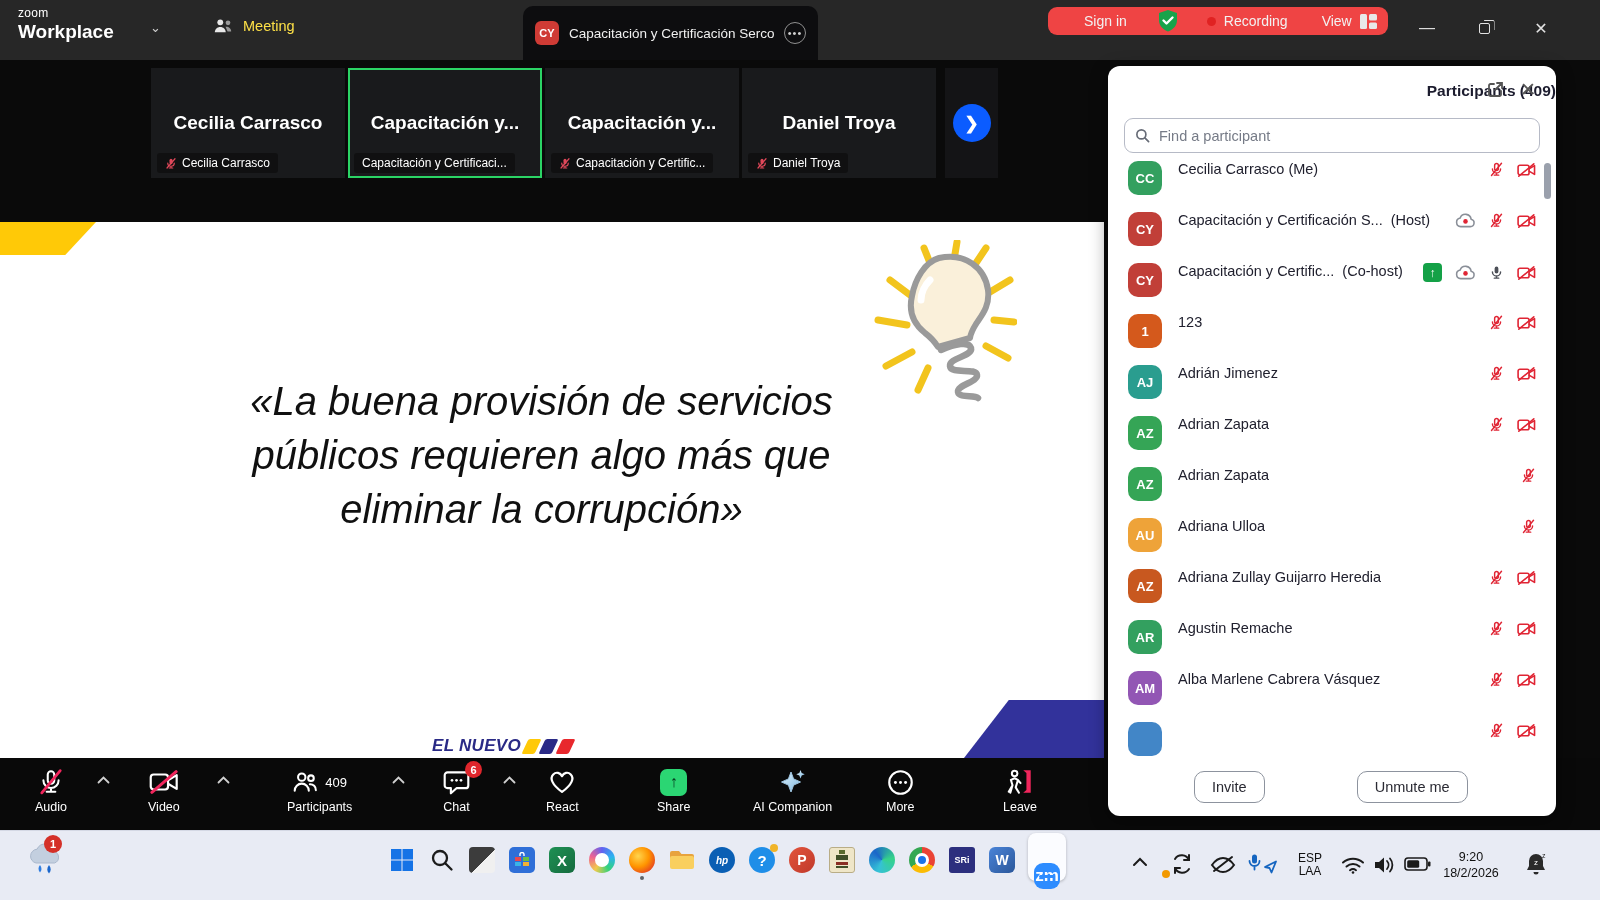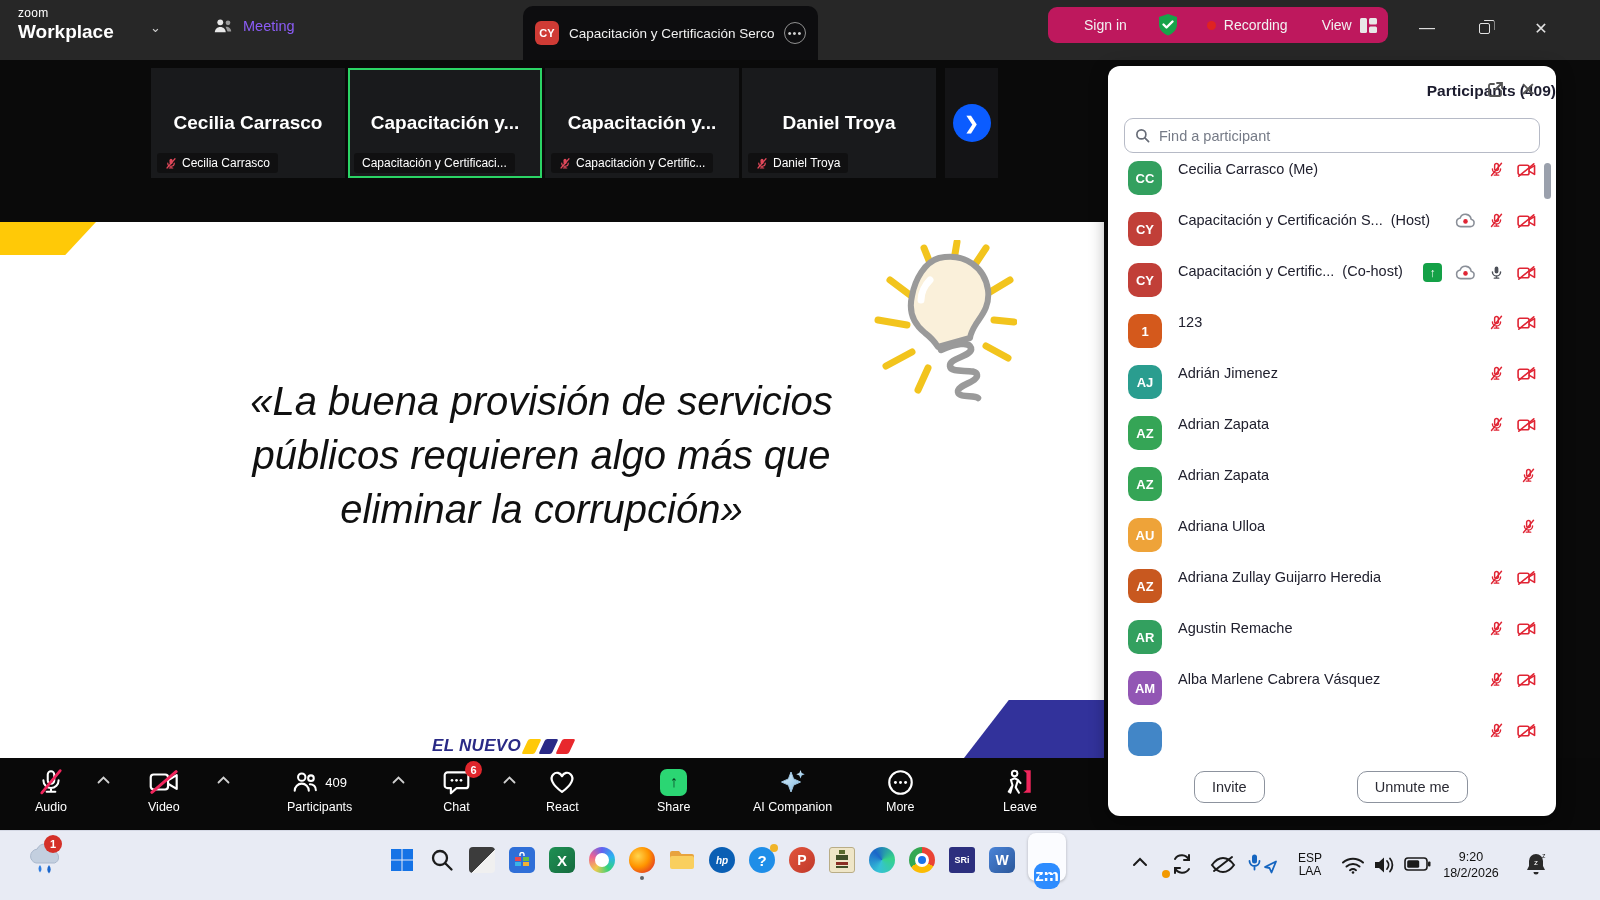--- a/index.html
+++ b/index.html
@@ -5,26 +5,26 @@
   html,body{margin:0;padding:0;background:#000;}
   *{box-sizing:border-box;font-family:"Liberation Sans",sans-serif;}
   .screen{position:relative;width:1600px;height:900px;overflow:hidden;background:#0a0a0a;}
 
   
   .titlebar{position:absolute;left:0;top:0;width:1600px;height:60px;background:#272727;}
   .zlogo{position:absolute;left:18px;top:7px;color:#fff;line-height:1;}
   .zlogo .l1{font-size:12px;font-weight:400;letter-spacing:.3px;}
   .zlogo .l2{font-size:19px;font-weight:700;margin-top:3px;}
   .logo-caret{position:absolute;left:150px;top:20px;color:#cfcfcf;font-size:13px;}
-  .meeting-tab{position:absolute;left:213px;top:17px;display:flex;align-items:center;gap:10px;color:#8b5cf6;font-size:14.5px;}
+  .meeting-tab{position:absolute;left:213px;top:17px;display:flex;align-items:center;gap:10px;color:#fde047;font-size:14.5px;}
   .tab{position:absolute;left:523px;top:6px;width:295px;height:54px;background:#0d0d0f;border-radius:10px 10px 0 0;display:flex;align-items:center;padding:0 12px;}
   .tab-avatar{width:24px;height:24px;border-radius:6px;background:#cf3b35;color:#fff;font-size:11px;font-weight:700;display:flex;align-items:center;justify-content:center;}
   .tab-title{color:#f0f0f0;font-size:13.5px;margin-left:10px;white-space:nowrap;overflow:hidden;flex:1;}
   .tab-ellipsis{width:22px;height:22px;border:1.5px solid #909090;border-radius:50%;color:#cfcfcf;display:flex;align-items:center;justify-content:center;font-size:11px;letter-spacing:1px;margin-left:8px;}
-  .ctrlpill{position:absolute;left:1048px;top:7px;width:340px;height:36px;background:#be185d;border-radius:9px;display:flex;align-items:center;color:#f2f2f2;font-size:14px;}
+  .ctrlpill{position:absolute;left:1048px;top:7px;width:340px;height:28px;background:#ef4444;border-radius:9px;display:flex;align-items:center;color:#f2f2f2;font-size:14px;}
   .signin{margin-left:36px;}
   .shield{margin-left:30px;}
   .recdot{width:9px;height:9px;border-radius:50%;background:#e02222;margin-left:28px;}
   .rectext{margin-left:8px;}
   .viewtext{margin-left:34px;}
   .viewgrid{margin-left:8px;}
   .winbtn{position:absolute;top:16px;width:24px;height:24px;color:#e2e2e2;font-size:16px;display:flex;align-items:center;justify-content:center;}
   .wb-min{left:1415px;} .wb-max{left:1472px;} .wb-close{left:1529px;}
   .restore-ico{width:11px;height:11px;border:1.5px solid #e2e2e2;border-radius:2px;position:relative;}
   .restore-ico:before{content:"";position:absolute;left:2px;top:-4px;width:11px;height:11px;border:1.5px solid #e2e2e2;border-radius:2px;clip-path:polygon(20% 0,100% 0,100% 80%,80% 80%,80% 20%,20% 20%);}

